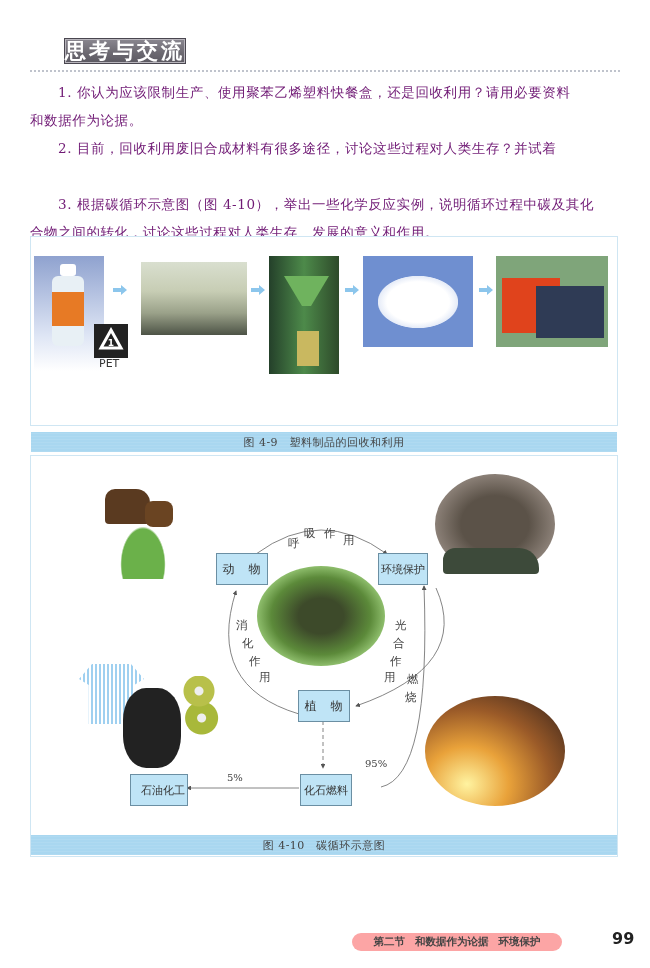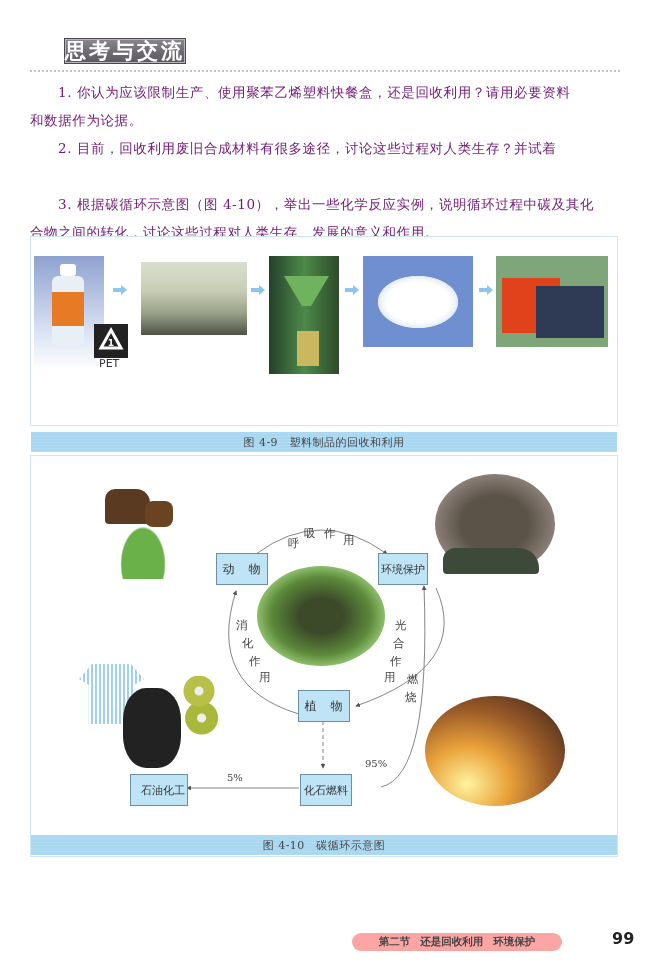--- a/index.html
+++ b/index.html
@@ -149,16 +149,16 @@
   <span class="vlabel" style="left:374px;top:234px;">烧</span>
 
   <span class="vlabel" style="left:334px;top:302px;font-size:10px;">95%</span>
   <span class="vlabel" style="left:196px;top:316px;font-size:10px;">5%</span>
 
   <div class="abs caption">图 4-10　碳循环示意图</div>
 </div>
 
 <div class="abs footer-pill">
   <span>第二节</span>
-  <span>还是回收利用</span>
+  <span>和数据作为论据</span>
   <span>环境保护</span>
 </div>
 <div class="abs pagenum">99</div>
 
 </body></html>

